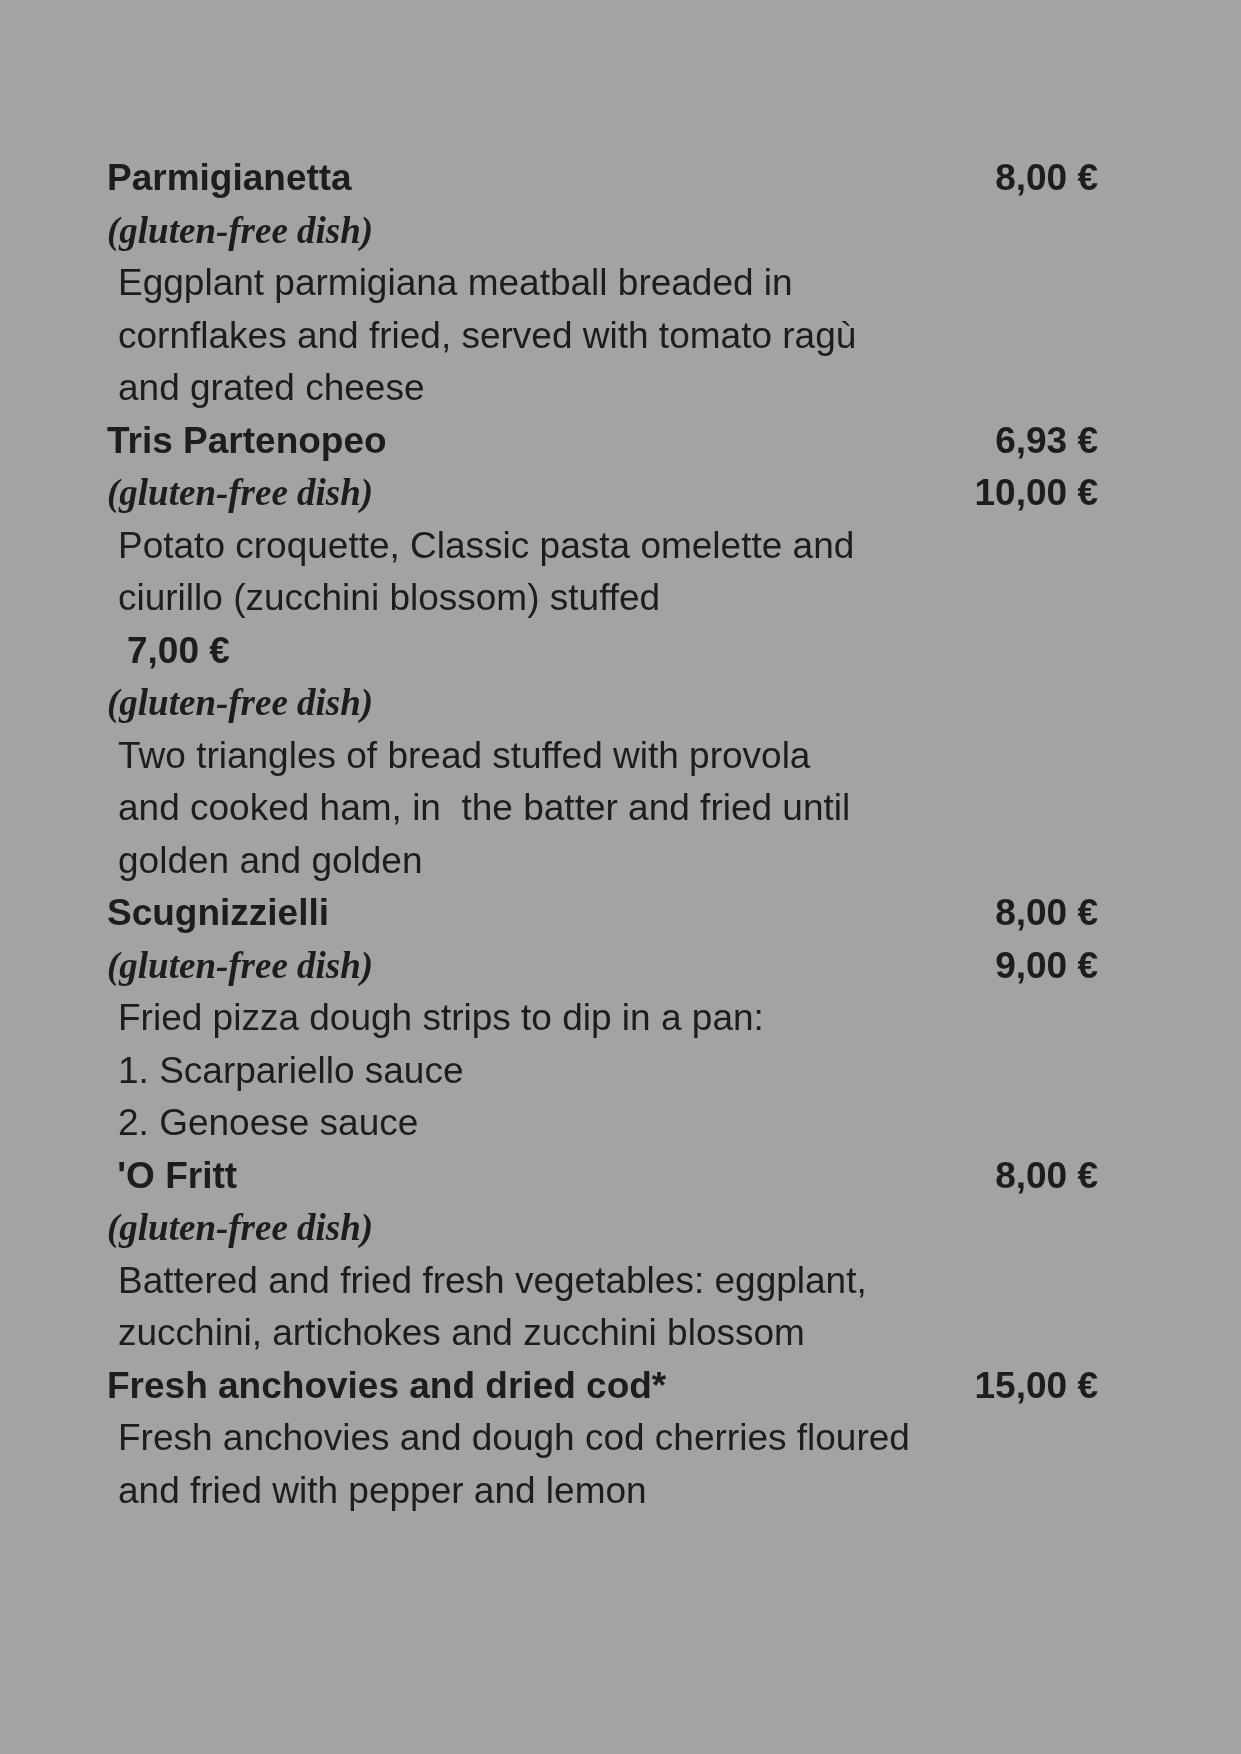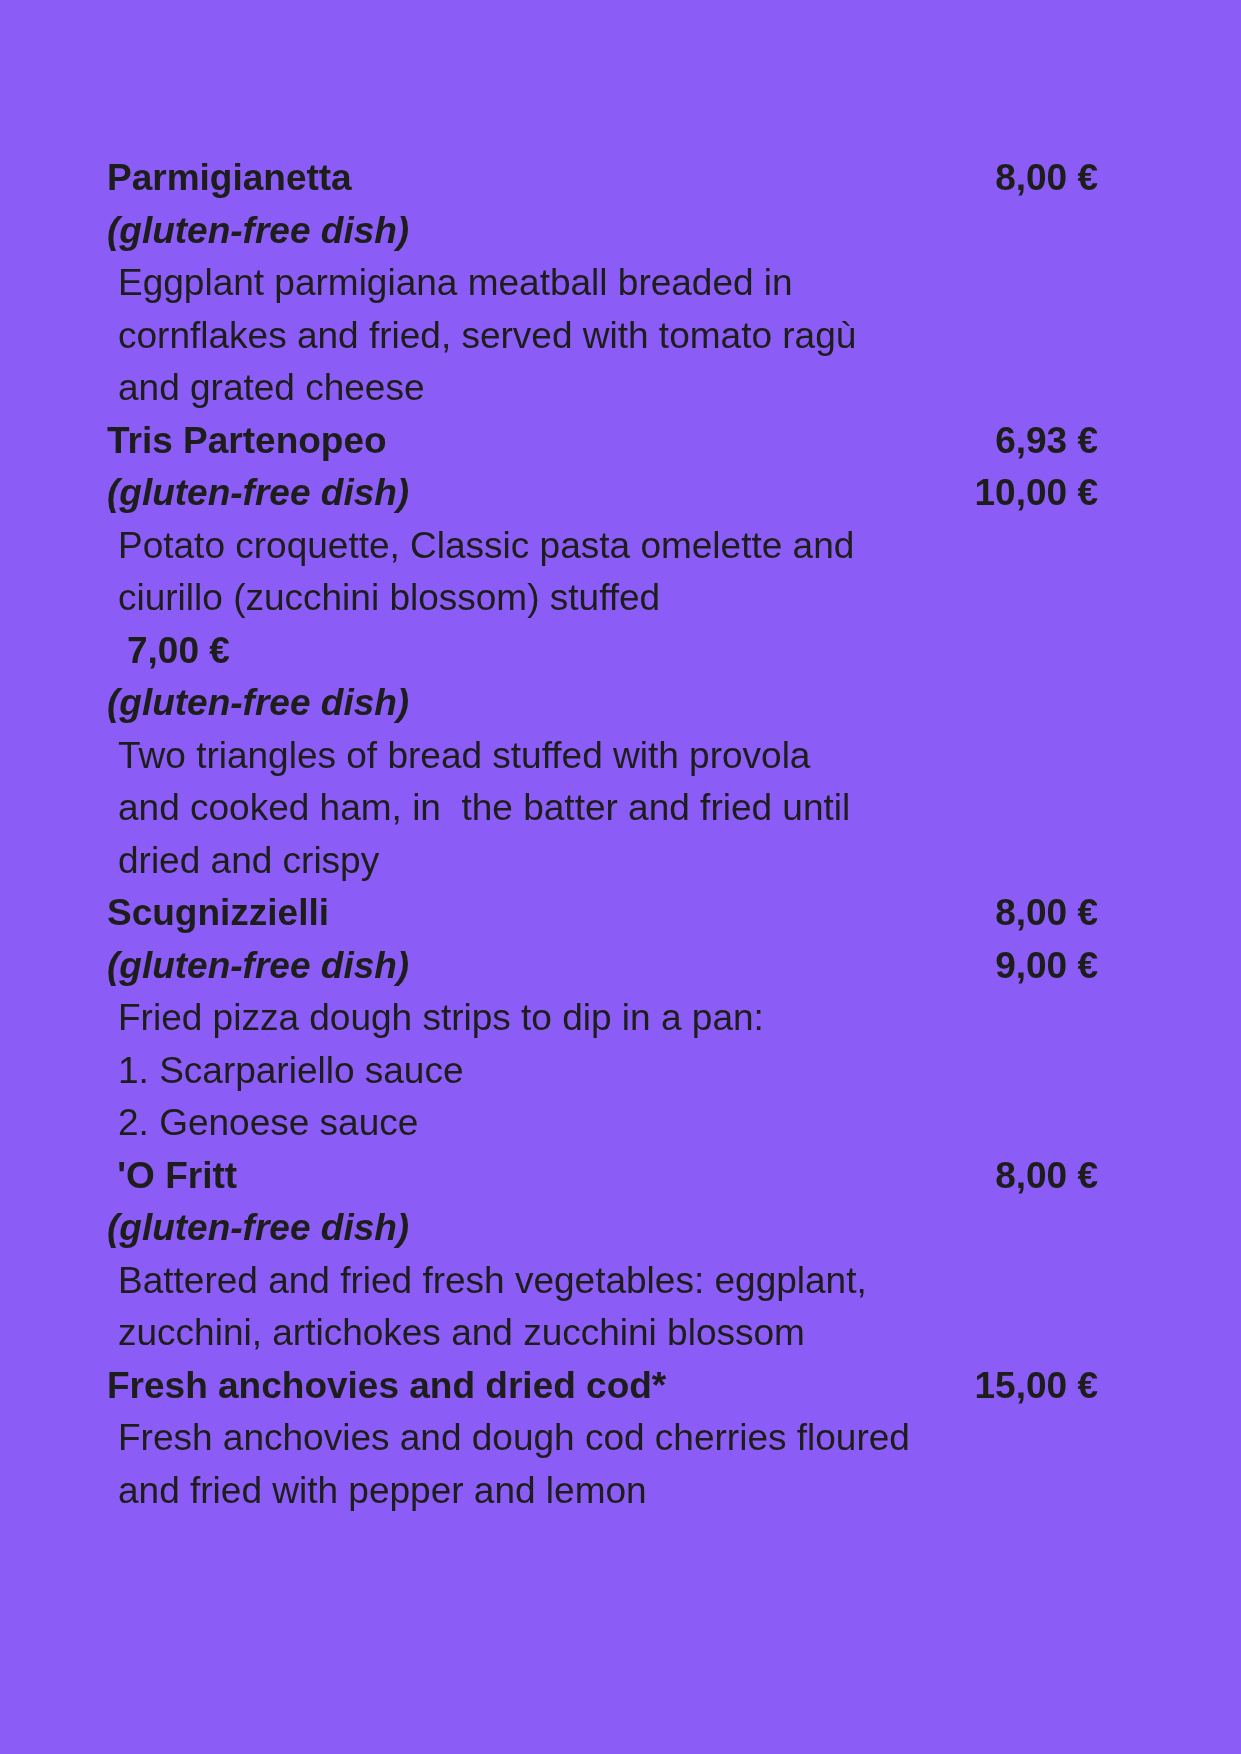--- a/index.html
+++ b/index.html
@@ -4,21 +4,21 @@
 <style>
   html, body {
     margin: 0;
     padding: 0;
     background: #ffffff;
   }
   .page {
     position: relative;
     width: 1241px;
     height: 1754px;
-    background: #8b5cf6;
+    background: #a3a3a3;
     font-family: "Liberation Sans", sans-serif;
     color: #1d1d1b;
     overflow: hidden;
   }
   .menu-content {
     position: absolute;
     left: 107px;
     top: 152px;
     width: 991px; 
   }
@@ -30,20 +30,21 @@
     font-size: 37px;
   }
   .name {
     font-weight: 700;
     white-space: pre-wrap;
   }
   .gluten {
     font-weight: 700;
     font-style: italic;
     white-space: pre-wrap;
+    font-family: Liberation Serif, serif;
   }
   .desc {
     font-weight: 400;
     white-space: pre-wrap;
     margin-left: 11px;
   }
   .price {
     font-weight: 700;
     text-align: center;
     white-space: pre;
@@ -99,21 +100,21 @@
           <span class="gluten">(gluten-free dish)</span>
           <span class="price"></span>
         </div>
         <div class="row">
           <span class="desc">Two triangles of bread stuffed with provola</span>
         </div>
         <div class="row">
           <span class="desc">and cooked ham, in  the batter and fried until</span>
         </div>
         <div class="row">
-          <span class="desc">dried and crispy</span>
+          <span class="desc">golden and golden</span>
         </div>
       </div>
       <div class="item">
         <div class="row">
           <span class="name">Scugnizzielli</span>
           <span class="price">8,00 €</span>
         </div>
         <div class="row">
           <span class="gluten">(gluten-free dish)</span>
           <span class="price">9,00 €</span>

